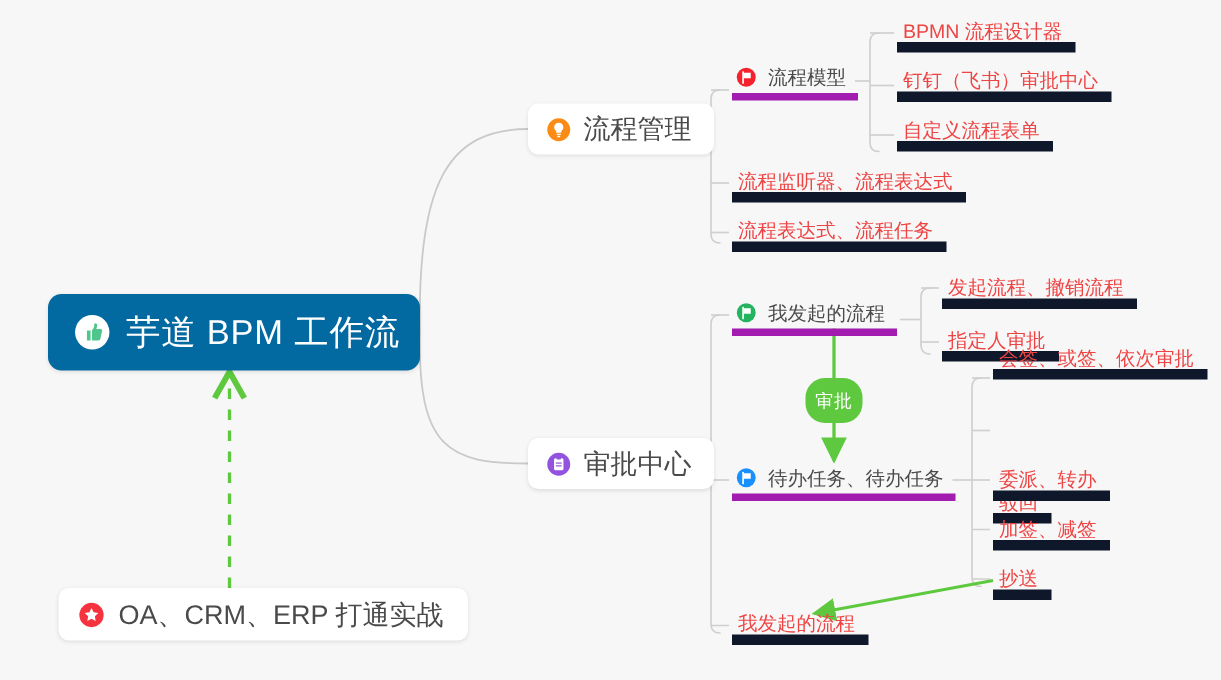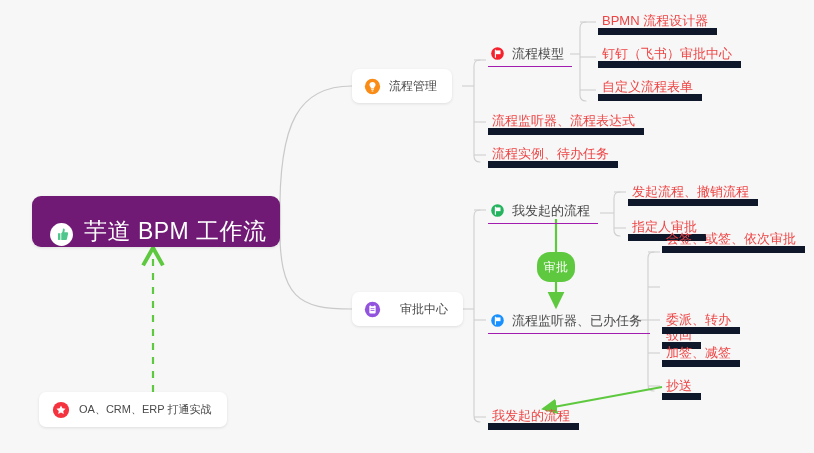--- a/index.html
+++ b/index.html
@@ -26,25 +26,25 @@
     pointer-events: none;
   }
 
   
   .root-node {
     position: absolute;
     left: 32px;
     top: 196px;
     width: 248px;
     height: 51px;
-    background: #701a75;
+    background: #0369a1;
     border-radius: 9px;
     box-shadow: 0 1px 3px rgba(0,0,0,0.10);
     display: flex;
-    align-items: flex-end;
+    align-items: center;
     padding-left: 17px;
     box-sizing: border-box;
   }
   .root-label {
     color: #ffffff;
     font-size: 23px;
     letter-spacing: 0.5px;
     margin-left: 10px;
     white-space: nowrap;
   }
@@ -56,33 +56,33 @@
     border-radius: 7px;
     box-shadow: 0 1px 3px rgba(0,0,0,0.10);
     height: 34px;
     display: flex;
     align-items: center;
     padding: 0 15px 0 12px;
     box-sizing: border-box;
     white-space: nowrap;
   }
   .branch-label {
-    font-size: 12px;
+    font-size: 18px;
     color: #4a4a4a;
     margin-left: 8px;
   }
 
   
   .lv2-node {
     position: absolute;
     display: flex;
     align-items: center;
     height: 26px;
     padding: 0 8px 0 2px;
-    border-bottom: 1px solid #a21caf;
+    border-bottom: 5px solid #a21caf;
     box-sizing: border-box;
     white-space: nowrap;
   }
   .lv2-label {
     font-size: 13px;
     color: #4a4a4a;
     margin-left: 7px;
   }
 
   
@@ -107,21 +107,21 @@
     background: #ffffff;
     border-radius: 7px;
     box-shadow: 0 1px 3px rgba(0,0,0,0.10);
     display: flex;
     align-items: center;
     padding: 0 16px 0 13px;
     box-sizing: border-box;
     white-space: nowrap;
   }
   .callout-label {
-    font-size: 11px;
+    font-size: 18px;
     color: #4a4a4a;
     margin-left: 9px;
   }
 
   
   .badge {
     position: absolute;
     left: 537px;
     top: 252px;
     width: 38px;
@@ -228,21 +228,21 @@
         <path d="M10 4.6 C7.9 4.6 6.4 6.1 6.4 8.0 C6.4 9.4 7.3 10.3 8.0 11.1
                  L8.0 12.3 L12.0 12.3 L12.0 11.1 C12.7 10.3 13.6 9.4 13.6 8.0
                  C13.6 6.1 12.1 4.6 10 4.6 Z" fill="#ffffff"></path>
         <rect x="8.3" y="13.1" width="3.4" height="1.1" rx="0.5" fill="#ffffff"></rect>
         <rect x="8.8" y="14.8" width="2.4" height="1.0" rx="0.5" fill="#ffffff"></rect>
       </svg>
     </span>
     <span class="branch-label">流程管理</span>
   </div>
 
-  <div class="branch-node" style="left:352px; top:292px;gap:11px;">
+  <div class="branch-node" style="left:352px; top:292px;">
     <span class="icon">
       <svg width="17" height="17" viewBox="0 0 20 20">
         <circle cx="10" cy="10" r="9" fill="#9254de"></circle>
         <rect x="6.3" y="5.2" width="7.4" height="9.6" rx="1.2" fill="#ffffff"></rect>
         <rect x="8.2" y="4.1" width="3.6" height="2.1" rx="0.8" fill="#9254de"></rect>
         <rect x="7.7" y="8.6" width="4.6" height="0.95" fill="#9254de"></rect>
         <rect x="7.7" y="10.8" width="4.6" height="0.95" fill="#9254de"></rect>
       </svg>
     </span>
     <span class="branch-label">审批中心</span>
@@ -254,21 +254,21 @@
         <circle cx="10" cy="10" r="8.4" fill="#f5222d"></circle>
         <path d="M7.2 5.4 L7.2 15.0" stroke="#ffffff" stroke-width="1.5" stroke-linecap="round"></path>
         <path d="M7.9 5.9 L14.0 5.9 L14.0 10.9 L7.9 10.9 Z" fill="#ffffff"></path>
       </svg>
     </span>
     <span class="lv2-label">流程模型</span>
   </div>
 
   <div class="leaf-node" style="left:488px; top:109px;">流程监听器、流程表达式</div>
 
-  <div class="leaf-node" style="left:488px; top:142px;">流程实例、待办任务</div>
+  <div class="leaf-node" style="left:488px; top:142px;">流程表达式、流程任务</div>
 
   <div class="leaf-node" style="left:598px; top:9px;">BPMN 流程设计器</div>
 
   <div class="leaf-node" style="left:598px; top:42px;">钉钉（飞书）审批中心</div>
 
   <div class="leaf-node" style="left:598px; top:75px;">自定义流程表单</div>
 
   <div class="lv2-node" style="left:488px; top:198px;">
     <span class="icon">
       <svg width="15" height="15" viewBox="0 0 20 20">
@@ -281,21 +281,21 @@
   </div>
 
   <div class="lv2-node" style="left:488px; top:308px;">
     <span class="icon">
       <svg width="15" height="15" viewBox="0 0 20 20">
         <circle cx="10" cy="10" r="8.4" fill="#1890ff"></circle>
         <path d="M7.2 5.4 L7.2 15.0" stroke="#ffffff" stroke-width="1.5" stroke-linecap="round"></path>
         <path d="M7.9 5.9 L14.0 5.9 L14.0 10.9 L7.9 10.9 Z" fill="#ffffff"></path>
       </svg>
     </span>
-    <span class="lv2-label">流程监听器、已办任务</span>
+    <span class="lv2-label">待办任务、待办任务</span>
   </div>
 
   <div class="leaf-node" style="left:488px; top:404px;">我发起的流程</div>
 
   <div class="leaf-node" style="left:628px; top:180px;">发起流程、撤销流程</div>
 
   <div class="leaf-node" style="left:628px; top:215px;">指定人审批</div>
 
   <div class="leaf-node" style="left:662px; top:227px;">会签、或签、依次审批</div>
 

